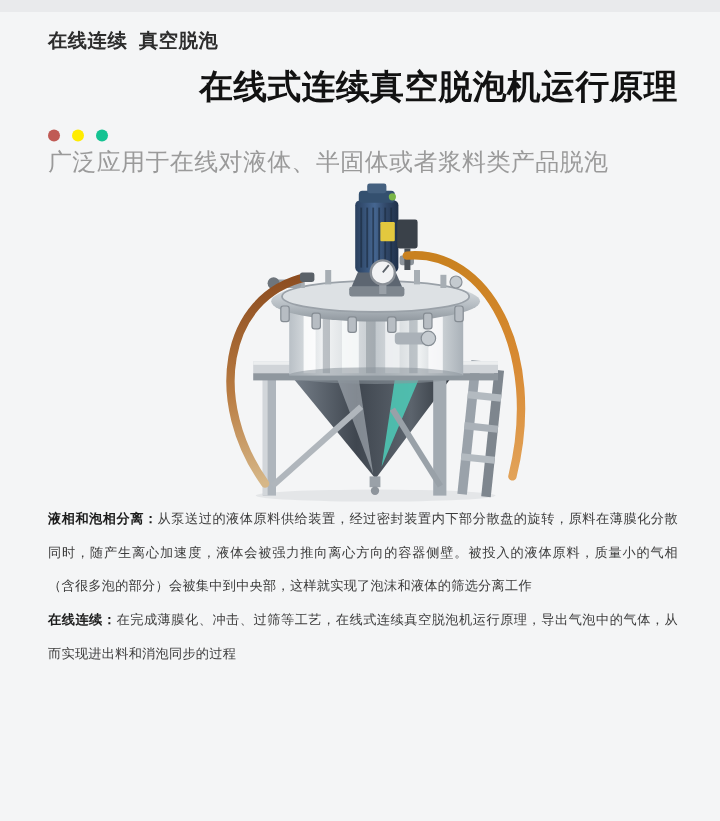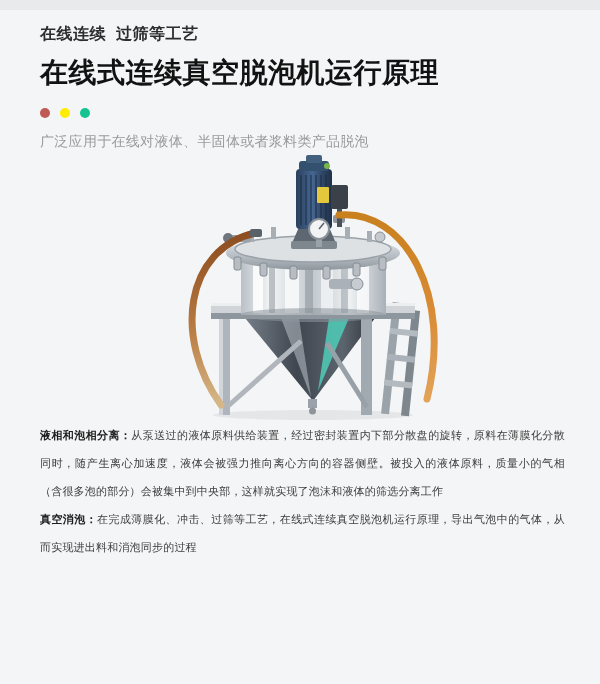--- a/index.html
+++ b/index.html
@@ -14,24 +14,25 @@
   .content{padding:0 35px 0 40px;}
   .kicker{
     margin-top:14px;
     font-size:16px;font-weight:bold;color:#2d2d2d;
     letter-spacing:.5px;white-space:pre;
   }
   .page-title{
     margin-top:9px;
     font-size:28px;font-weight:bold;color:#121212;
     letter-spacing:.5px;
+    text-align:right;
   }
   .dots{margin-top:16px;display:flex;gap:10px;}
   .dot{width:10px;height:10px;border-radius:50%;background:#ccc;}
-  .subtitle{margin-top:15px;font-size:14px;color:#9a9a9a;letter-spacing:.3px;}
+  .subtitle{margin-top:4px;font-size:20px;color:#9a9a9a;letter-spacing:.3px;}
   .figure{
     height:268px;margin-top:2px;
     display:flex;justify-content:center;align-items:flex-start;
   }
   .badge{
     display:inline-block;
     margin:2px 0 8px 0;
     background:#1b2f9f;color:#ffffff;
     font-size:16px;font-weight:bold;
     padding:5px 14px;border-radius:8px;
@@ -45,21 +46,21 @@
   }
   .body-text p strong{color:#1d1d1d;}
 </style>
 </head>
 <body>
 
 <div class="top-strip"></div>
 
 <div class="content">
 
-  <div class="kicker">在线连续  过筛等工艺</div>
+  <div class="kicker">在线连续  真空脱泡</div>
 
   <div class="page-title">在线式连续真空脱泡机运行原理</div>
 
   <div class="dots">
     <span class="dot" style="background-color: rgb(192, 90, 85);"></span>
     <span class="dot" style="background-color: rgb(255, 236, 0);"></span>
     <span class="dot" style="background-color: rgb(20, 195, 146);"></span>
   </div>
 
   <div class="subtitle">广泛应用于在线对液体、半固体或者浆料类产品脱泡</div>
@@ -198,16 +199,16 @@
 
       <path d="M122,80 C52,96 40,185 88,252" fill="none" stroke="url(#hoseL)" stroke-width="7" stroke-linecap="round"></path>
       <path d="M206,62 C272,56 320,142 294,246" fill="none" stroke="url(#hoseR)" stroke-width="7" stroke-linecap="round"></path>
       <rect x="117" y="76" width="12" height="8" rx="2" fill="#5a6168"></rect>
     </svg>
   </div>
 
 
   <div class="body-text">
     <p><strong>液相和泡相分离：</strong><span>从泵送过的液体原料供给装置，经过密封装置内下部分散盘的旋转，原料在薄膜化分散同时，随产生离心加速度，液体会被强力推向离心方向的容器侧壁。被投入的液体原料，质量小的气相（含很多泡的部分）会被集中到中央部，这样就实现了泡沫和液体的筛选分离工作</span></p>
-    <p><strong>真空消泡：</strong><span>在完成薄膜化、冲击、过筛等工艺，在线式连续真空脱泡机运行原理，导出气泡中的气体，从而实现进出料和消泡同步的过程</span></p>
+    <p><strong>在线连续：</strong><span>在完成薄膜化、冲击、过筛等工艺，在线式连续真空脱泡机运行原理，导出气泡中的气体，从而实现进出料和消泡同步的过程</span></p>
   </div>
 
 </div>
 
 </body></html>

